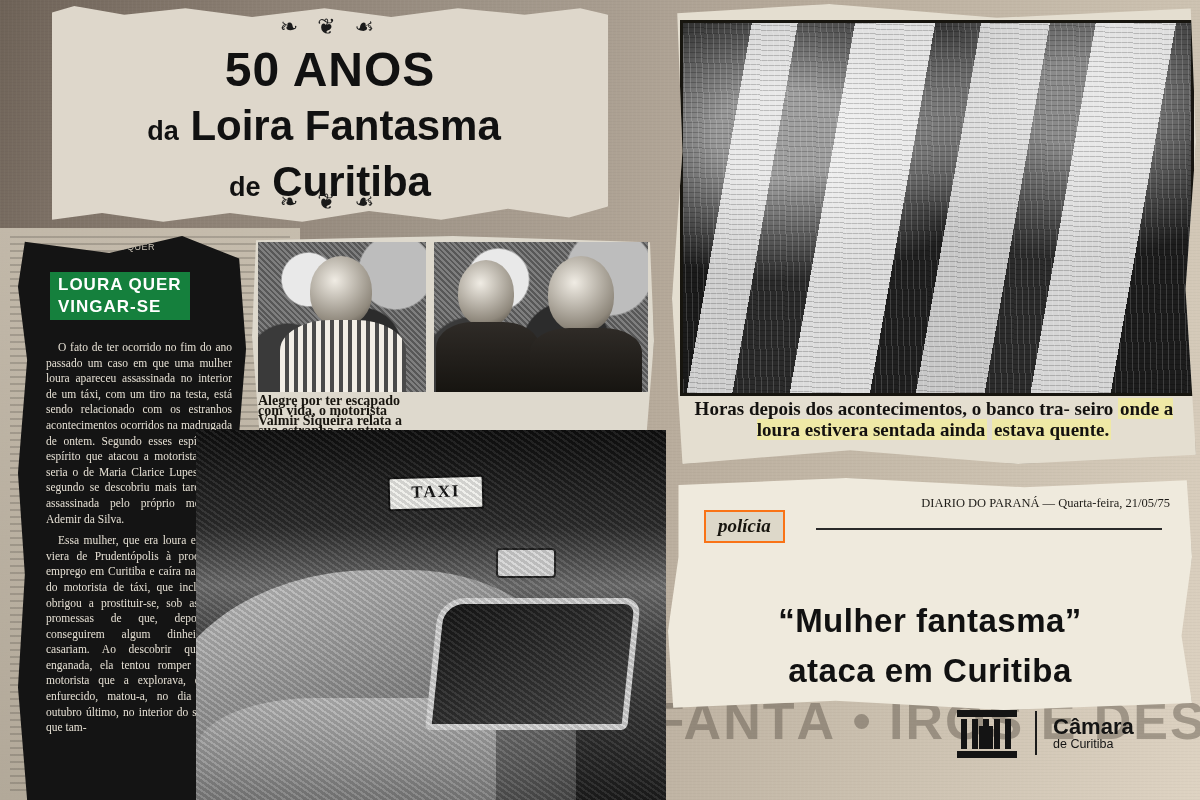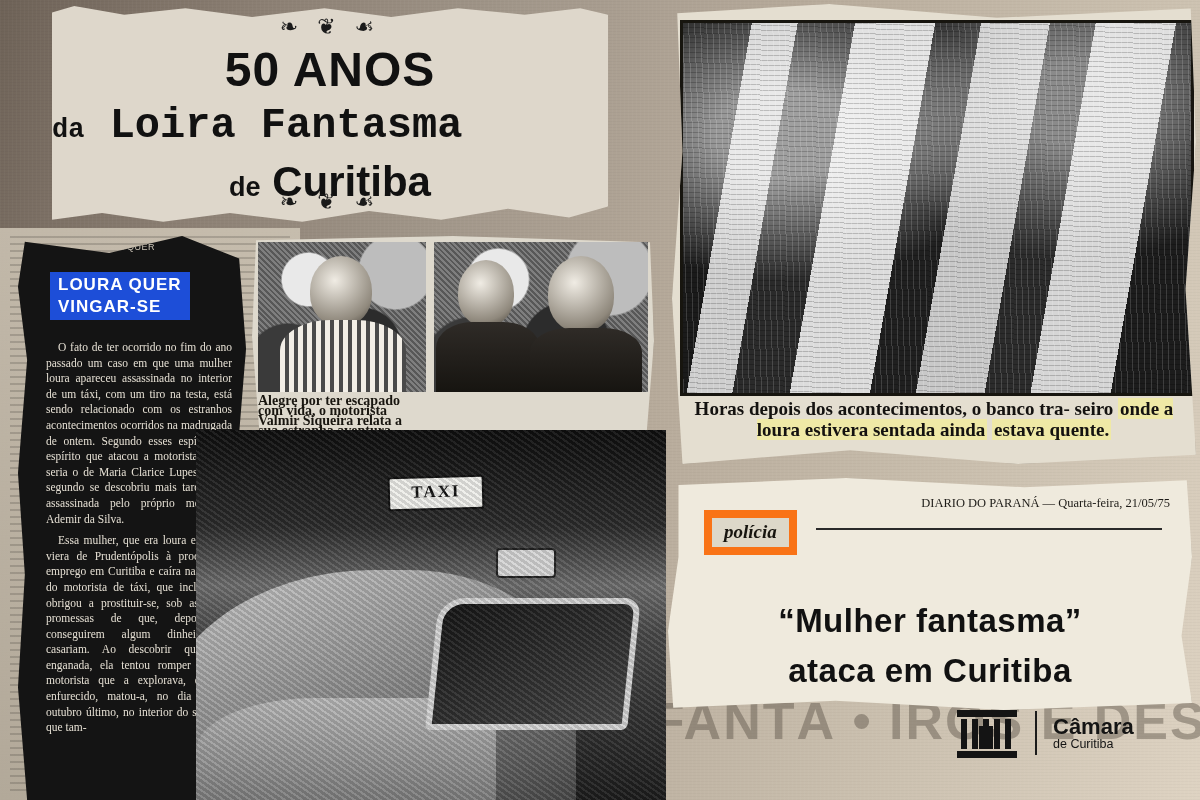--- a/index.html
+++ b/index.html
@@ -89,22 +89,22 @@
     font-family: "DejaVu Serif", serif;
   }
   .title-l1 {
     position: absolute; left: 0; right: 0; top: 36px;
     text-align: center;
     font-size: 48px; font-weight: bold; color: #111;
     letter-spacing: 1px;
   }
   .title-l2 {
     position: absolute; left: 0; right: 12px; top: 96px;
-    text-align: left;
-    font-size: 42px; font-weight: bold; color: #111; font-family: Liberation Mono, monospace;
+    text-align: center;
+    font-size: 42px; font-weight: bold; color: #111;
   }
   .title-l2 .small { font-size: 27px; font-weight: bold; }
   .title-l3 {
     position: absolute; left: 0; right: 0; top: 152px;
     text-align: center;
     font-size: 42px; font-weight: bold; color: #111;
   }
   .title-l3 .small { font-size: 27px; font-weight: bold; }
 
   
@@ -114,21 +114,21 @@
     width: 228px; height: 564px;
     background: #141414;
     color: #efe9dd;
     clip-path: polygon(3% 1%, 40% 3%, 72% 0%, 97% 4%, 100% 20%, 96% 40%, 100% 58%, 97% 78%, 100% 100%,
                        4% 100%, 0% 80%, 3% 60%, 0% 42%, 4% 22%, 0% 9%);
     box-shadow: 4px 4px 14px rgba(0,0,0,.4);
     overflow: hidden;
   }
   .clip-left .kicker {
     position: absolute; left: 32px; top: 36px;
-    background: #1d4ed8;
+    background: #15803d;
     color: #fff;
     font-size: 17px; font-weight: bold; letter-spacing: 1px;
     padding: 3px 8px;
     line-height: 20px;
   }
   .clip-left .kicker div + div { margin-top: 2px; }
   .clip-left .body {
     position: absolute; left: 28px; right: 14px; top: 104px;
     font-size: 11.5px;
     line-height: 15.6px;
@@ -302,21 +302,21 @@
     overflow: hidden;
   }
   .br-dateline {
     position: absolute; right: 22px; top: 18px;
     font-family: "Liberation Serif", serif;
     font-size: 12.5px;
     color: #1d1b17;
   }
   .br-tag {
     position: absolute; left: 36px; top: 32px;
-    border: 8px solid #f97316;
+    border: 2px solid #f97316;
     background: #ddd8c9;
     padding: 3px 12px 4px 12px;
     font-family: "Liberation Serif", serif;
     font-size: 19px;
     font-weight: bold;
     font-style: italic;
     color: #17150f;
   }
   .br-rule {
     position: absolute; left: 148px; top: 50px; right: 30px;

